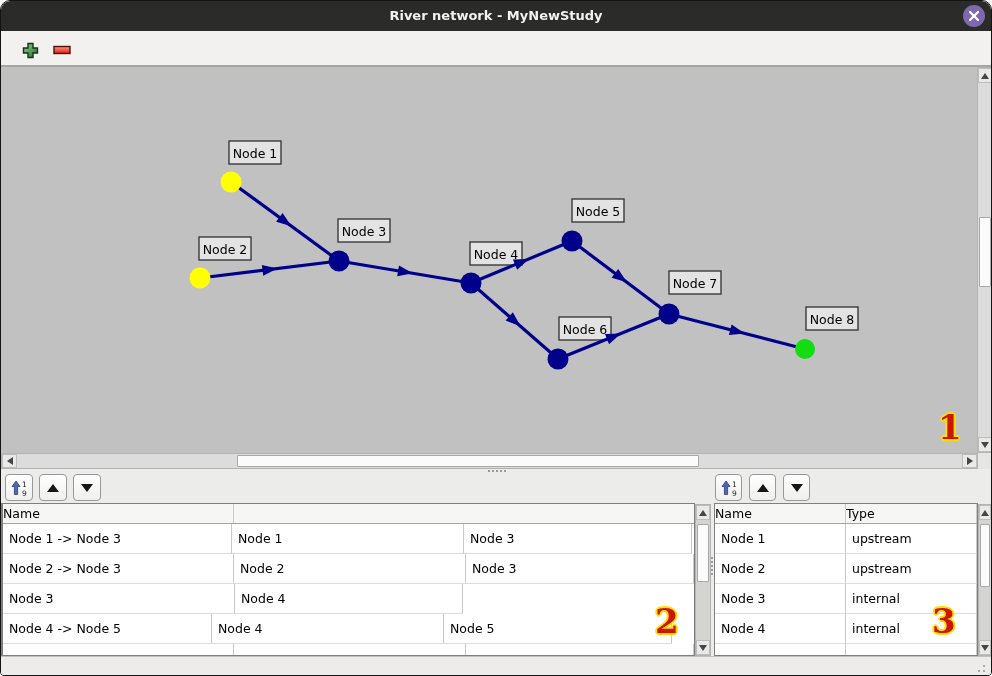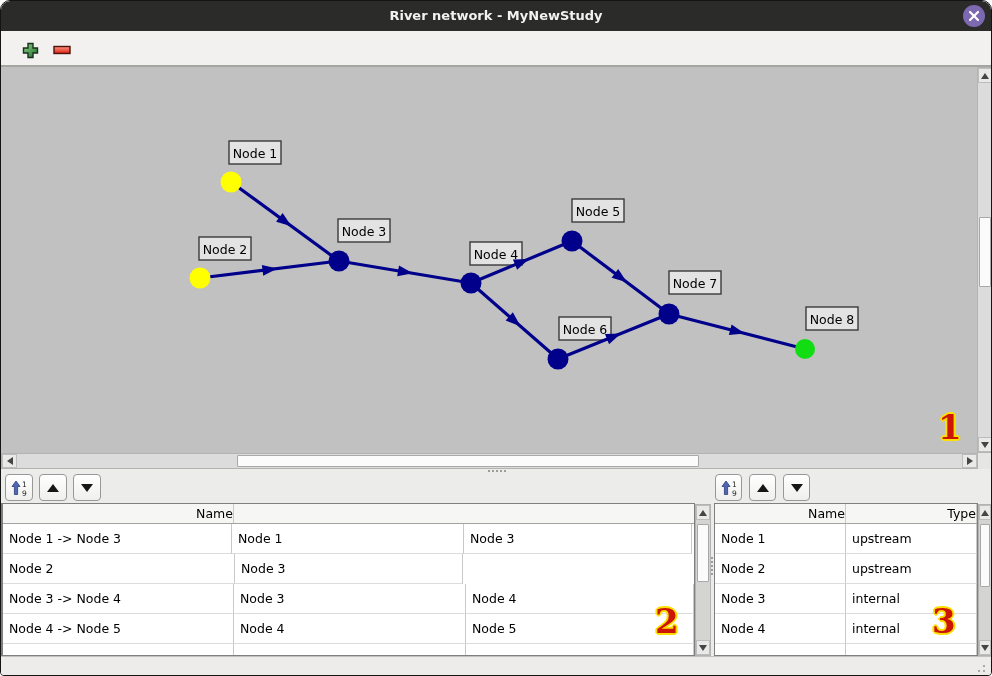--- a/index.html
+++ b/index.html
@@ -54,21 +54,21 @@
   .tri-up-lg{width:0;height:0;border-left:6px solid transparent;border-right:6px solid transparent;border-bottom:8px solid #161616;}
   .tri-down-lg{width:0;height:0;border-left:6px solid transparent;border-right:6px solid transparent;border-top:8px solid #161616;}
   
   .dtable{position:absolute;top:502px;background:#fff;border:1px solid #7f7f7f;overflow:hidden;box-sizing:border-box;}
   #left-table{left:0;width:694px;height:153px;border-left-width:2px;}
   #right-table{left:713px;width:264px;height:153px;}
   .trow{display:flex;height:30px;background:#fff;}
   .trow.thead{height:20px;background:#f6f6f5;border-bottom:1px solid #a3a3a3;box-sizing:border-box;}
   .tcell{box-sizing:border-box;border-right:1px solid #c9c9c9;border-bottom:1px solid #dcdcdc;
          padding-left:6px;font-size:12.5px;line-height:29px;color:#000;white-space:nowrap;overflow:hidden;}
-  .tcell.th{text-align:right;padding-left:0;line-height:19px;border-bottom:none;}
+  .tcell.th{text-align:left;padding-left:0;line-height:19px;border-bottom:none;}
   .lscroll{left:694px;top:503px;width:16px;height:152px;background:#d4d4d3;}
   .lscroll .up{left:0;top:0;width:14px;height:15px;}
   .lscroll .down{left:0;bottom:0;width:14px;height:15px;}
   .lscroll .sb-thumb{left:1px;right:1px;top:19px;height:58px;}
   .rscroll{left:977px;top:503px;width:14px;height:152px;background:#d4d4d3;}
   .rscroll .up{left:0;top:0;width:12px;height:15px;}
   .rscroll .down{left:0;bottom:0;width:12px;height:15px;}
   .rscroll .sb-thumb{left:1px;right:1px;top:19px;height:63px;}
   
   .statusbar{position:absolute;left:0;top:655px;width:100%;height:20px;background:#edecea;border-top:1px solid #c2c2c0;}
@@ -217,30 +217,30 @@
   <div class="dtable" id="left-table">
       <div class="trow thead">
         <div class="tcell th" style="width: 231px;">Name</div>
       </div>
       <div class="trow">
         <div class="tcell" style="width: 229px;">Node 1 -&gt; Node 3</div>
         <div class="tcell" style="width: 232px;">Node 1</div>
         <div class="tcell" style="width: 228px;">Node 3</div>
       </div>
       <div class="trow">
+        <div class="tcell" style="width: 231px;">Node 2 -&gt; Node 3</div>
         <div class="tcell" style="width: 232px;">Node 2</div>
         <div class="tcell" style="width: 228px;">Node 3</div>
       </div>
       <div class="trow">
-        <div class="tcell" style="width: 231px;">Node 3 -&gt; Node 4</div>
         <div class="tcell" style="width: 232px;">Node 3</div>
         <div class="tcell" style="width: 228px;">Node 4</div>
       </div>
       <div class="trow">
-        <div class="tcell" style="width: 231px;">Node 4 -&gt; Node 5</div>
+        <div class="tcell" style="width: 209px;">Node 4 -&gt; Node 5</div>
         <div class="tcell" style="width: 232px;">Node 4</div>
         <div class="tcell" style="width: 228px;">Node 5</div>
       </div>
       <div class="trow">
         <div class="tcell" style="width: 231px;"></div>
         <div class="tcell" style="width: 232px;"></div>
         <div class="tcell" style="width: 228px;"></div>
       </div>
     </div>
   <div class="sb lscroll">

